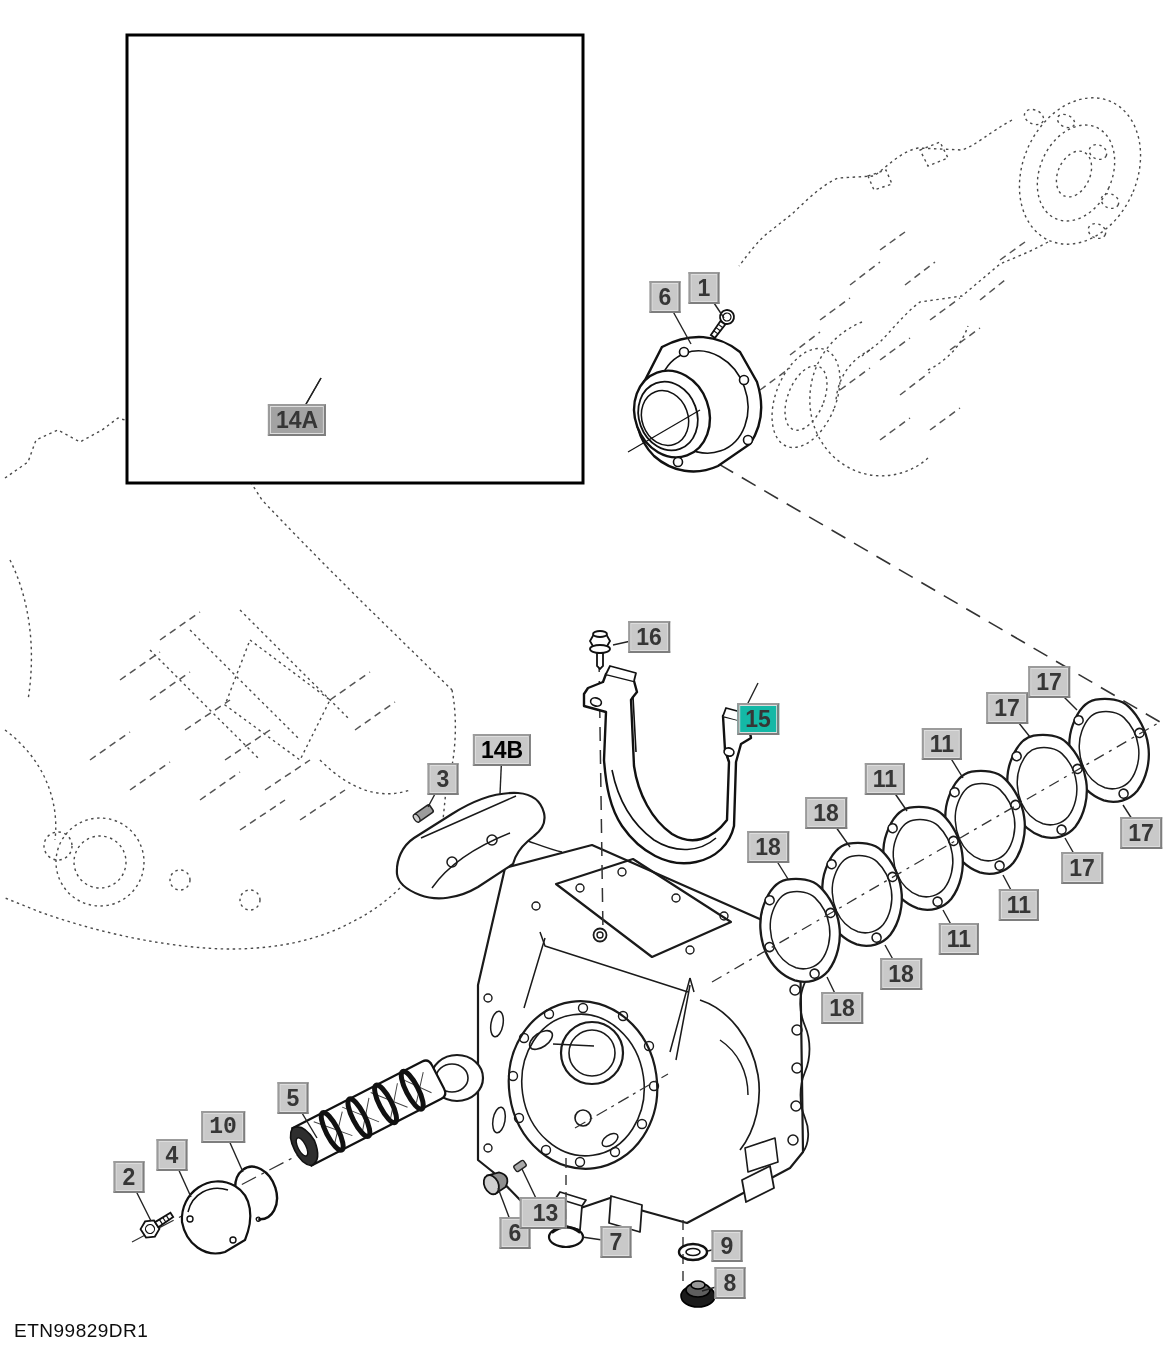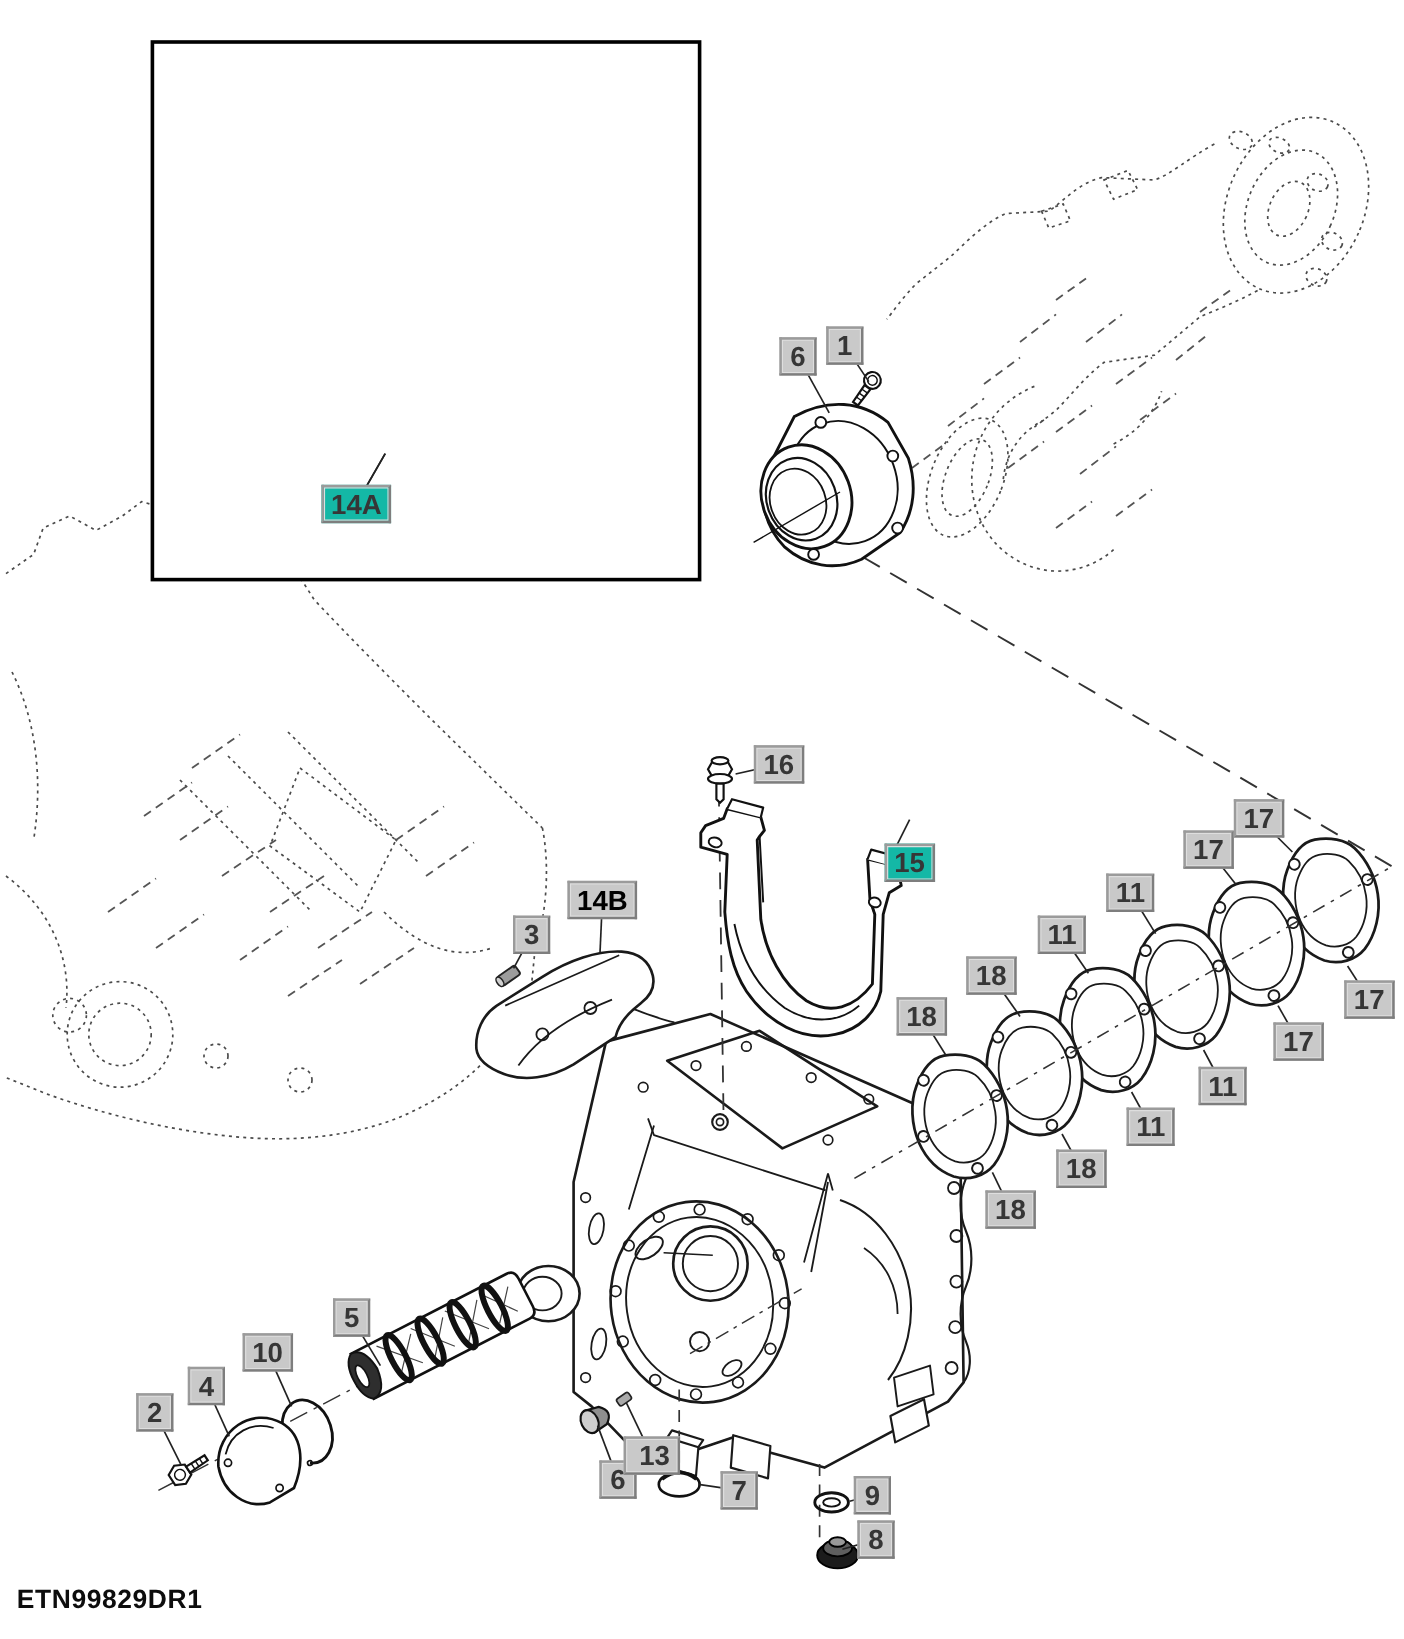--- a/index.html
+++ b/index.html
@@ -4,21 +4,21 @@
 <style>
   html,body{margin:0;padding:0;background:#ffffff;}
   .stage{position:relative;width:1170px;height:1366px;background:#fff;overflow:hidden;
          font-family:"Liberation Sans",sans-serif;}
   svg{position:absolute;left:0;top:0;}
   .callout{position:absolute;transform:translate(-50%,-50%);
     background:#c9c9c9;border:2px solid #9b9b9b;border-bottom-color:#7e7e7e;border-right-color:#7e7e7e;
     box-shadow:inset 0 0 0 1px #dedede;
     color:#363636;font-weight:bold;font-size:23px;line-height:1;
     padding:3px 6px 2px 6px;min-width:15px;text-align:center;white-space:nowrap;}
-  .doc-id{position:absolute;left:14px;top:1320px;font-size:22px;font-weight:bold;
+  .doc-id{position:absolute;left:14px;top:1320px;font-size:19px;font-weight:normal;
     color:#0d0d0d;letter-spacing:.5px;}
 </style>
 </head>
 <body>
 
 <div class="stage" id="stage">
 
 <svg id="art" width="1170" height="1366" viewBox="0 0 1170 1366">
 
   <defs>
@@ -310,41 +310,41 @@
         <line x1="129" y1="1177" x2="151" y2="1221" stroke="#222222" stroke-width="1.4"></line>
         <line x1="515" y1="1233" x2="498" y2="1188" stroke="#222222" stroke-width="1.4"></line>
         <line x1="543" y1="1213" x2="522" y2="1169" stroke="#222222" stroke-width="1.4"></line>
         <line x1="616" y1="1242" x2="582" y2="1237" stroke="#222222" stroke-width="1.4"></line>
         <line x1="727" y1="1246" x2="708" y2="1251" stroke="#222222" stroke-width="1.4"></line>
         <line x1="730" y1="1283" x2="702" y2="1291" stroke="#222222" stroke-width="1.4"></line>
       </g>
 </svg>
 
   <div class="doc-id">ETN99829DR1</div>
-<div class="callout" style="left: 297px; top: 420px; background: #14b8a6; color: rgb(54, 54, 54);">14A</div>
+<div class="callout" style="left: 297px; top: 420px; background: #a3a3a3; color: rgb(54, 54, 54);">14A</div>
     <div class="callout" style="left: 665px; top: 297px; background: rgb(201, 201, 201); color: rgb(54, 54, 54);">6</div>
     <div class="callout" style="left: 704px; top: 288px; background: rgb(201, 201, 201); color: rgb(54, 54, 54);">1</div>
     <div class="callout" style="left: 649px; top: 637px; background: rgb(201, 201, 201); color: rgb(54, 54, 54);">16</div>
     <div class="callout" style="left: 758px; top: 719px; background: #14b8a6; color: rgb(54, 54, 54);">15</div>
     <div class="callout" style="left: 502px; top: 750px; background: rgb(201, 201, 201); color: #000000; text-align: right;">14B</div>
     <div class="callout" style="left: 443px; top: 779px; background: rgb(201, 201, 201); color: rgb(54, 54, 54);">3</div>
     <div class="callout" style="left: 768px; top: 847px; background: rgb(201, 201, 201); color: rgb(54, 54, 54);">18</div>
     <div class="callout" style="left: 826px; top: 813px; background: rgb(201, 201, 201); color: rgb(54, 54, 54);">18</div>
     <div class="callout" style="left: 885px; top: 779px; background: rgb(201, 201, 201); color: rgb(54, 54, 54);">11</div>
     <div class="callout" style="left: 942px; top: 744px; background: rgb(201, 201, 201); color: rgb(54, 54, 54);">11</div>
     <div class="callout" style="left: 1007px; top: 708px; background: rgb(201, 201, 201); color: rgb(54, 54, 54);">17</div>
     <div class="callout" style="left: 1049px; top: 682px; background: rgb(201, 201, 201); color: rgb(54, 54, 54);">17</div>
     <div class="callout" style="left: 842px; top: 1008px; background: rgb(201, 201, 201); color: rgb(54, 54, 54);">18</div>
     <div class="callout" style="left: 901px; top: 974px; background: rgb(201, 201, 201); color: rgb(54, 54, 54);">18</div>
     <div class="callout" style="left: 959px; top: 939px; background: rgb(201, 201, 201); color: rgb(54, 54, 54);">11</div>
     <div class="callout" style="left: 1019px; top: 905px; background: rgb(201, 201, 201); color: rgb(54, 54, 54);">11</div>
     <div class="callout" style="left: 1082px; top: 868px; background: rgb(201, 201, 201); color: rgb(54, 54, 54);">17</div>
     <div class="callout" style="left: 1141px; top: 833px; background: rgb(201, 201, 201); color: rgb(54, 54, 54);">17</div>
     <div class="callout" style="left: 293px; top: 1098px; background: rgb(201, 201, 201); color: rgb(54, 54, 54);">5</div>
-    <div class="callout" style="left: 223px; top: 1127px; background: rgb(201, 201, 201); color: rgb(54, 54, 54);">10</div>
+    <div class="callout" style="left: 223px; top: 1127px; background: rgb(201, 201, 201); color: rgb(54, 54, 54); font-family: Liberation Mono, monospace;">10</div>
     <div class="callout" style="left: 172px; top: 1155px; background: rgb(201, 201, 201); color: rgb(54, 54, 54);">4</div>
     <div class="callout" style="left: 129px; top: 1177px; background: rgb(201, 201, 201); color: rgb(54, 54, 54);">2</div>
     <div class="callout" style="left: 515px; top: 1233px; background: rgb(201, 201, 201); color: rgb(54, 54, 54);">6</div>
     <div class="callout" style="left: 543px; top: 1213px; background: rgb(201, 201, 201); color: rgb(54, 54, 54); padding-left: 11px;">13</div>
     <div class="callout" style="left: 616px; top: 1242px; background: rgb(201, 201, 201); color: rgb(54, 54, 54);">7</div>
     <div class="callout" style="left: 727px; top: 1246px; background: rgb(201, 201, 201); color: rgb(54, 54, 54);">9</div>
     <div class="callout" style="left: 730px; top: 1283px; background: rgb(201, 201, 201); color: rgb(54, 54, 54);">8</div>
   </div>
 
 </body></html>

